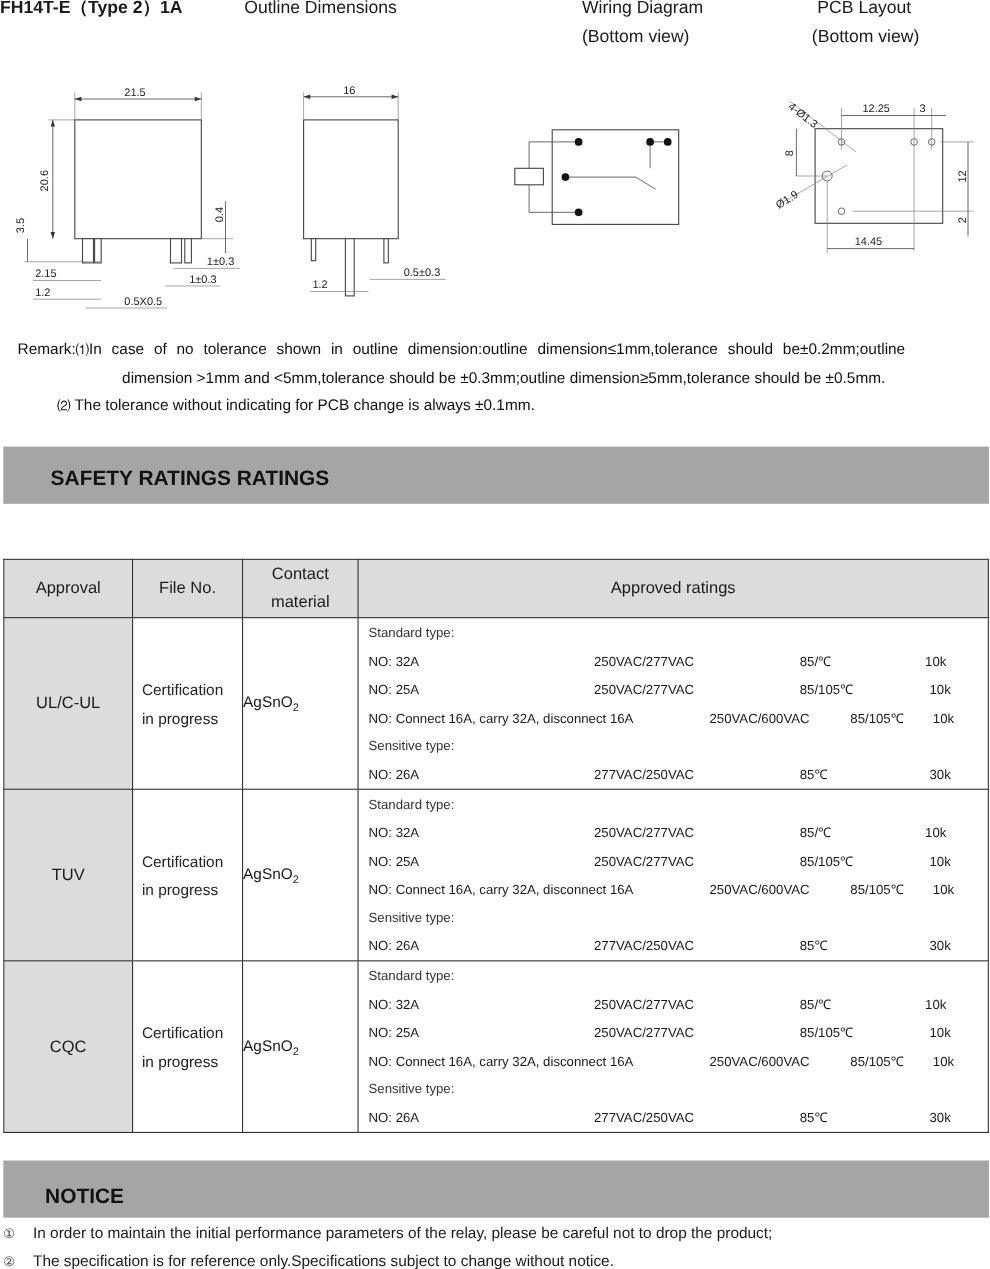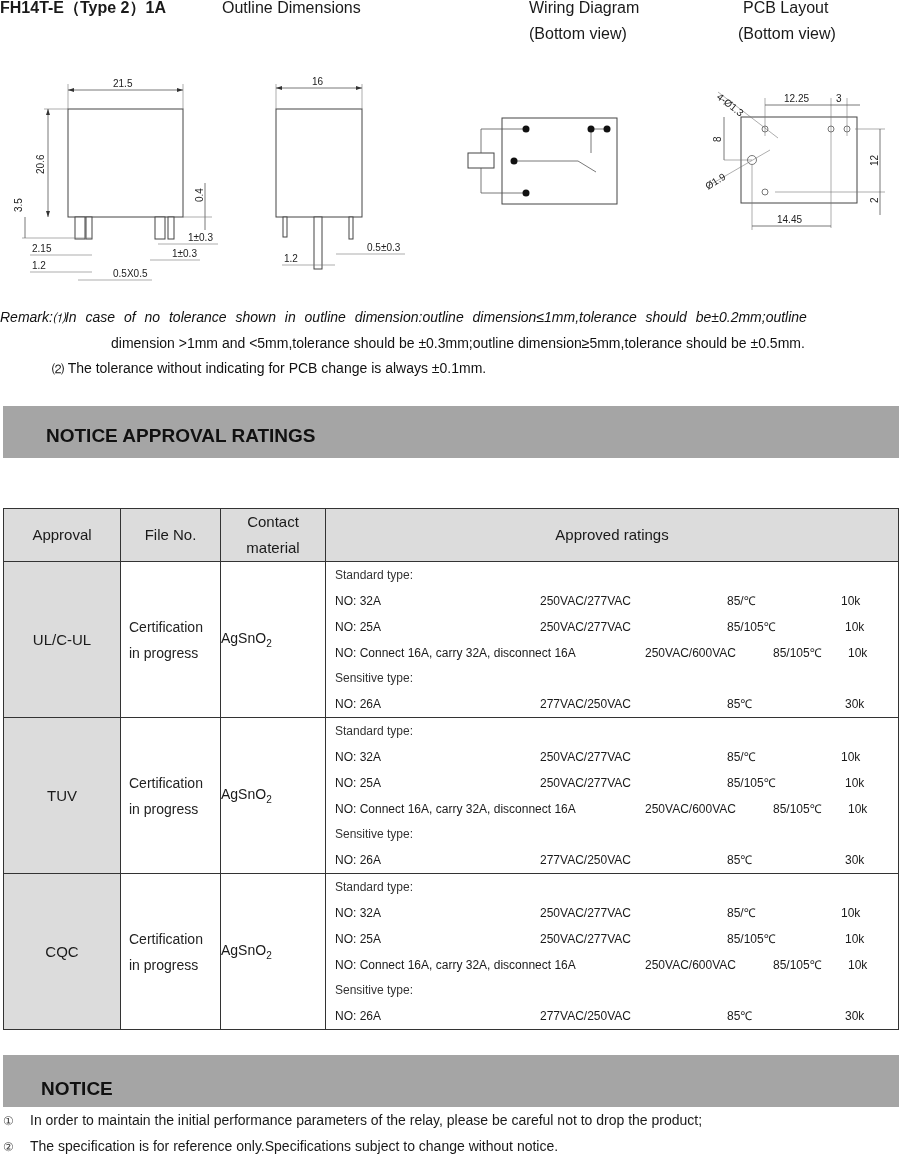--- a/index.html
+++ b/index.html
@@ -140,31 +140,31 @@
   <text transform="translate(198,133) rotate(-90)">2</text>
   <line class="thin" x1="72" y1="95" x2="72" y2="160"></line>
   <line class="ln" x1="72" y1="156" x2="151" y2="156"></line>
   <text x="97" y="153">14.45</text>
   <line class="thin" x1="38" y1="22" x2="98" y2="68"></line>
   <text transform="translate(36,28) rotate(38)">4-Ø1.3</text>
   <line class="thin" x1="28" y1="116" x2="90" y2="80"></line>
   <text transform="translate(28,120) rotate(-32)">Ø1.9</text>
 </svg>
 
-<div class="abs remark" style="left:0;top:304px;font-style:italic;">
+<div class="abs remark" style="left:16px;top:304px;">
   <span>Remark:</span><span class="num-circ">⑴</span><span style="word-spacing:5px;">In case of no tolerance shown in outline dimension:outline dimension≤1mm,tolerance should be±0.2mm;outline</span>
 </div>
 <div class="abs remark" style="left:70px;top:330px;margin-left:41px;">dimension &gt;1mm and &lt;5mm,tolerance should be ±0.3mm;outline dimension≥5mm,tolerance should be ±0.5mm.</div>
 <div class="abs remark" style="left:52px;top:355px;">
   <span class="num-circ">⑵</span>
   <span>The tolerance without indicating for PCB change is always ±0.1mm.</span>
 </div>
 
 <div class="band" style="top:406px;height:52px;">
-  <div class="band-title" style="left:43px;top:19px;">NOTICE APPROVAL RATINGS</div>
+  <div class="band-title" style="left:43px;top:19px;">SAFETY RATINGS RATINGS</div>
 </div>
 
 <table class="ratings">
   <thead>
     <tr>
       <th>Approval</th>
       <th>File No.</th>
       <th><span>Contact</span><br><span>material</span></th>
       <th>Approved ratings</th>
     </tr>

